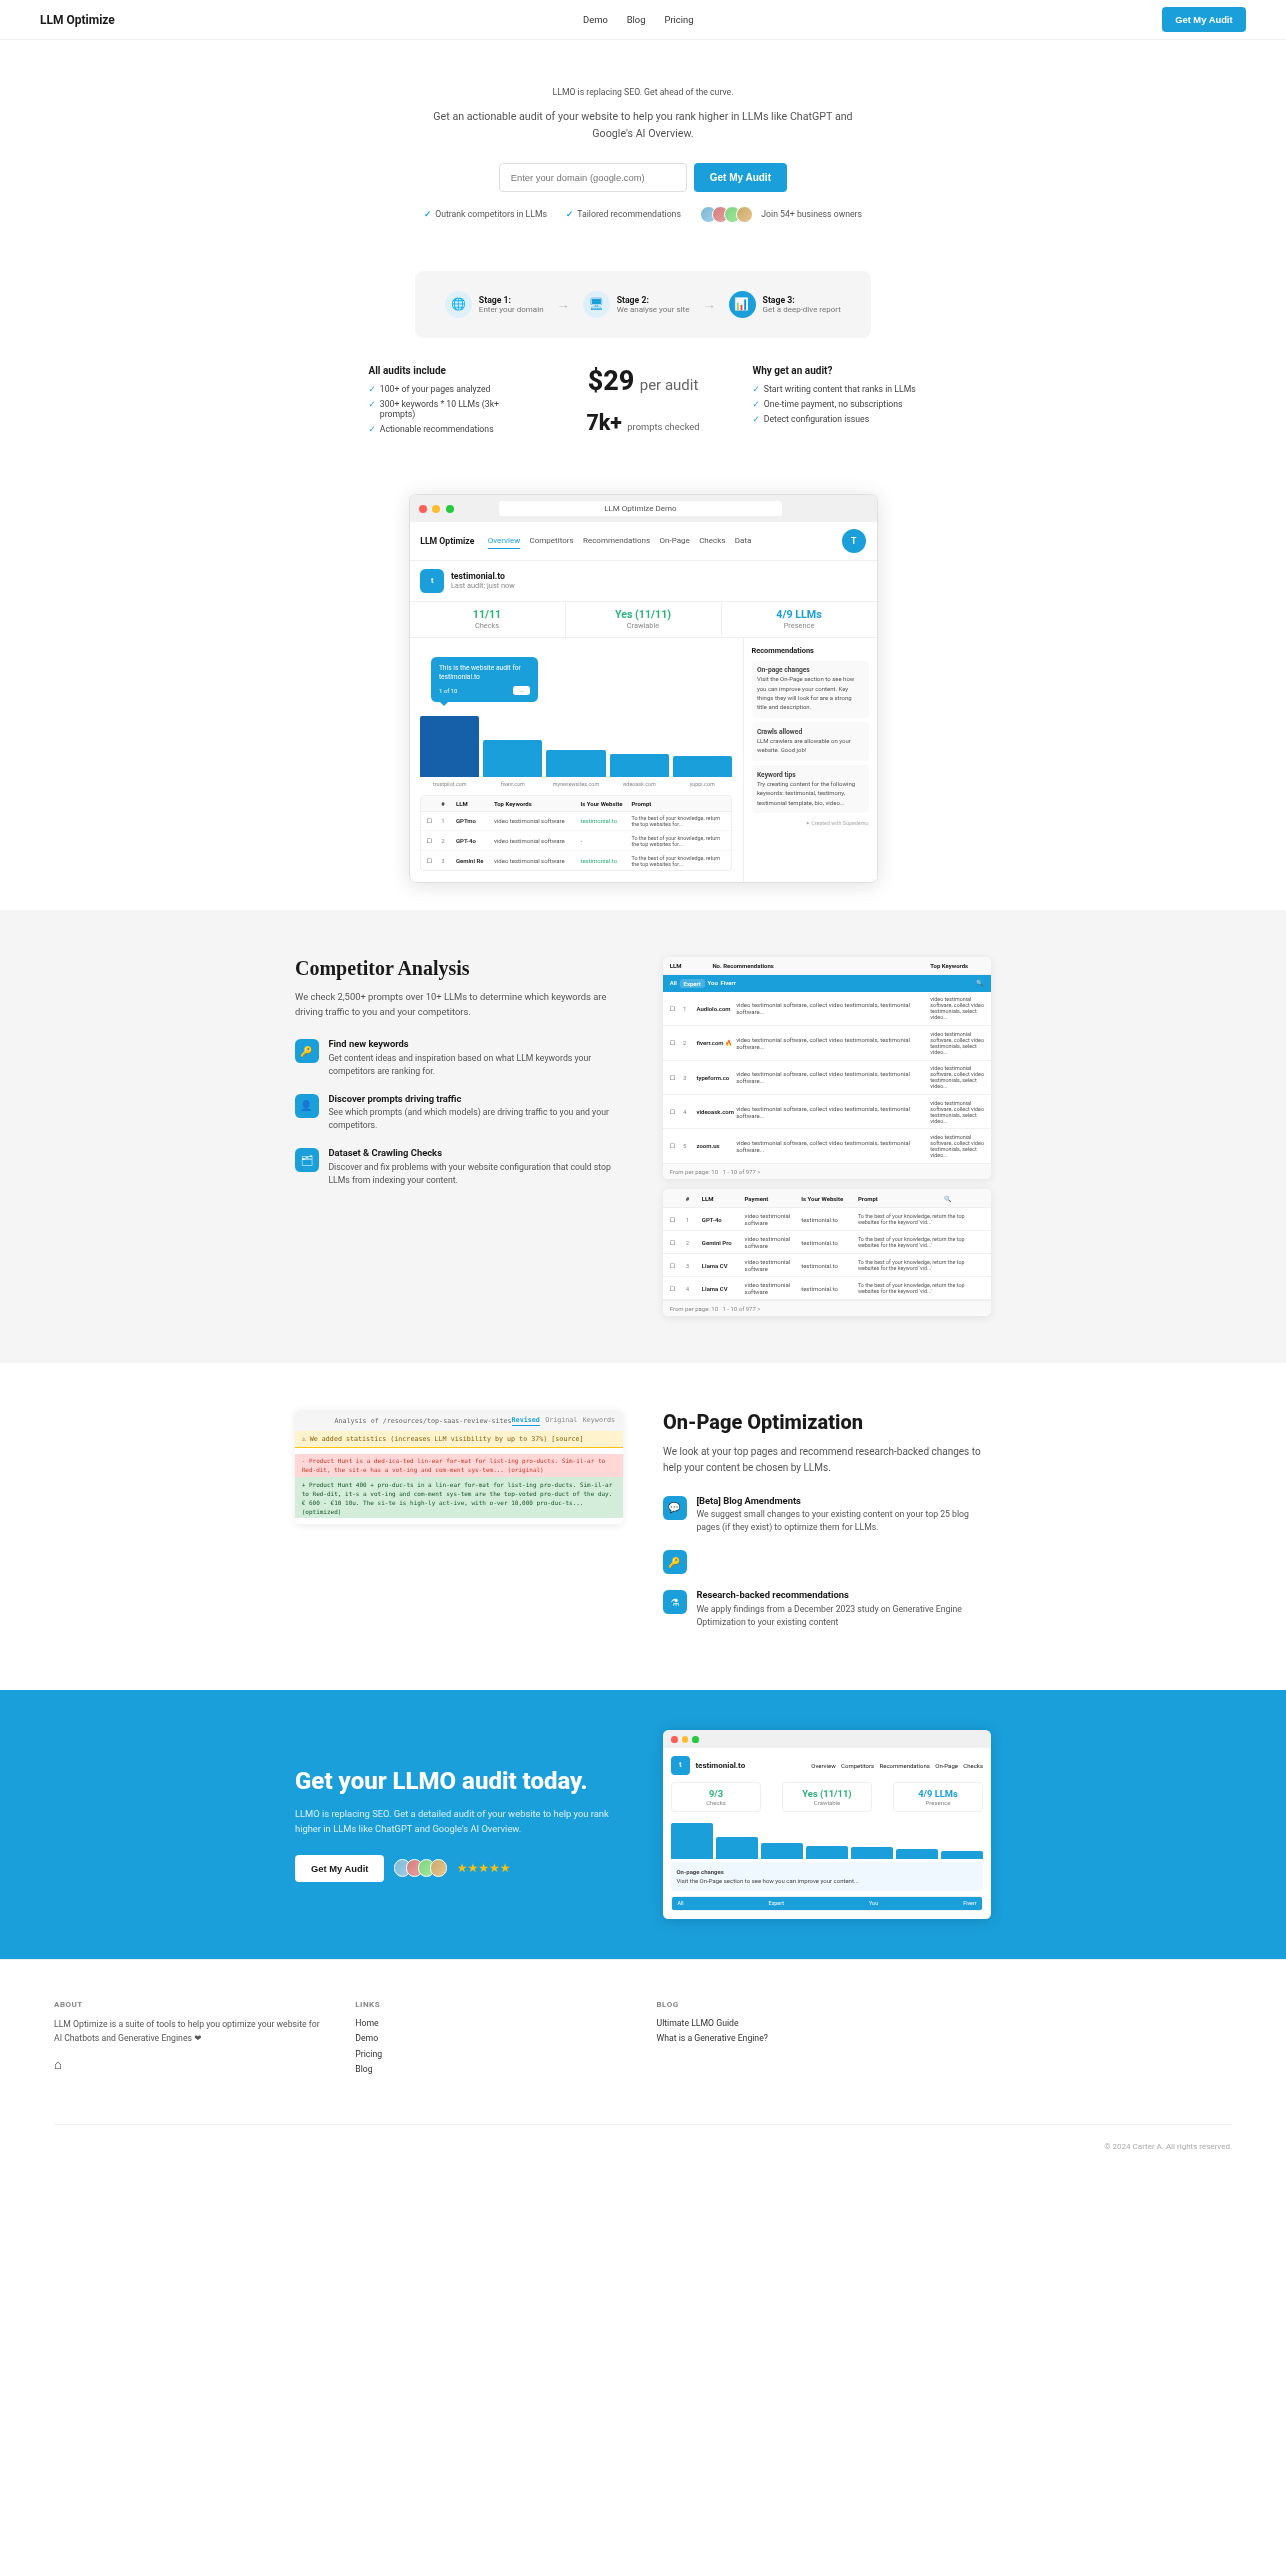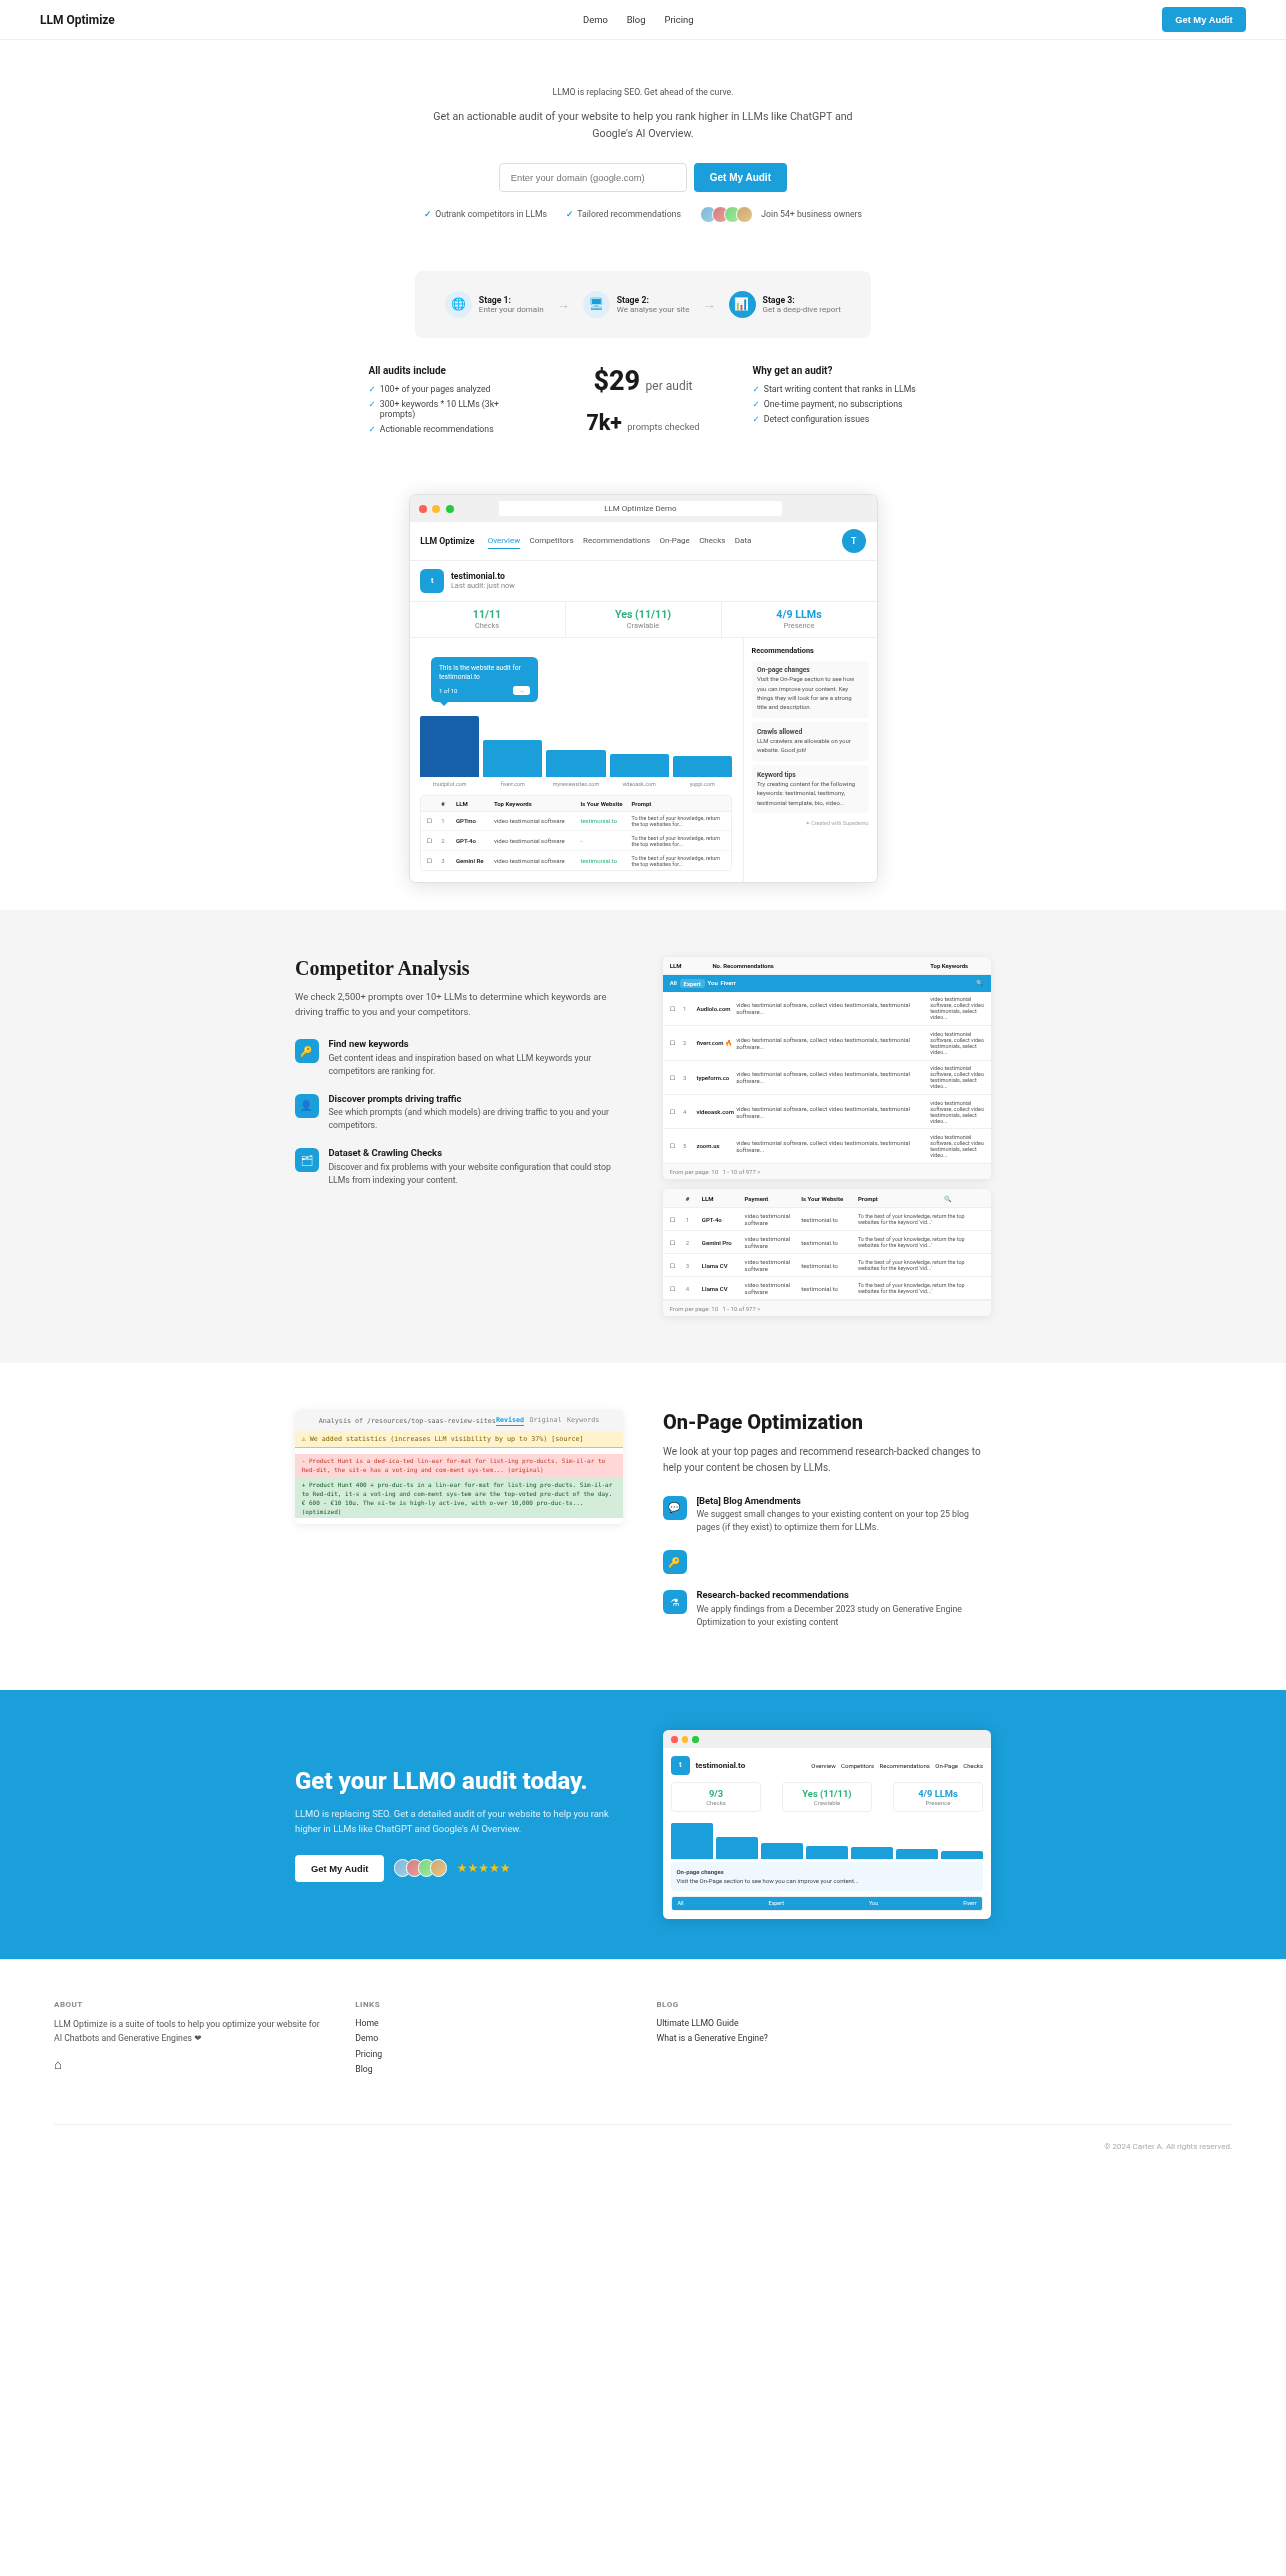--- a/index.html
+++ b/index.html
@@ -156,21 +156,21 @@
     .onpage-section {
       padding: 47px 54px; display: flex; gap: 40px; align-items: flex-start; max-width: 804px; margin: 0 auto;
     }
     .onpage-left { flex: 1; }
     .onpage-right { flex: 1; }
     .onpage-title { font-size: 20px; font-weight: 800; margin-bottom: 9.4px; }
     .onpage-subtitle { font-size: 10px; color: #555; margin-bottom: 19px; line-height: 1.6; }
 
     
     .code-diff { border-radius: 5.4px; overflow: hidden; box-shadow: 0 1.3px 8px rgba(0,0,0,0.08); font-size: 7.4px; font-family: monospace; }
-    .code-diff-header { background: #f5f5f5; padding: 5.4px 8px; display: flex; justify-content: center; align-items: center; }
+    .code-diff-header { background: #f5f5f5; padding: 5.4px 8px; display: flex; justify-content: flex-end; align-items: center; }
     .code-diff-warning { background: #fff3cd; color: #856404; padding: 4px 6.7px; font-size: 6.7px; border-bottom: 0.7px solid #ffc107; }
     .code-diff-body { background: #fff; }
     .code-line { padding: 1.3px 6.7px; line-height: 1.5; }
     .code-line.removed { background: #ffd7d7; color: #c0392b; }
     .code-line.added { background: #d4edda; color: #155724; }
 
     
     .cta-section {
       background: #1a9fdb; padding: 40px 54px; display: flex; gap: 40px; align-items: center;
       margin: 27px 0;
@@ -289,21 +289,21 @@
         </li>
       <li>
           <span class="ck">✓</span>
           <span>Actionable recommendations</span>
         </li>
     </ul>
   </div>
   <div class="feature-col price-block">
     <div style="display:flex;align-items:baseline;gap:5.4px;justify-content:center;">
       <span class="price" style="font-size:27px;font-weight:800;">$29</span>
-      <span style="font-size:12px;color:#666;">per audit</span>
+      <span style="font-size:15px;color:#666;">per audit</span>
     </div>
     <div style="display:flex;align-items:baseline;gap:5.4px;justify-content:center;margin-top:6.7px;">
       <span class="prompts" style="font-size:21.4px;font-weight:800;">7k+</span>
       <span style="font-size:9.4px;color:#666;">prompts checked</span>
     </div>
   </div>
   <div class="feature-col">
     <h3>Why get an audit?</h3>
     <ul>
       <li>

